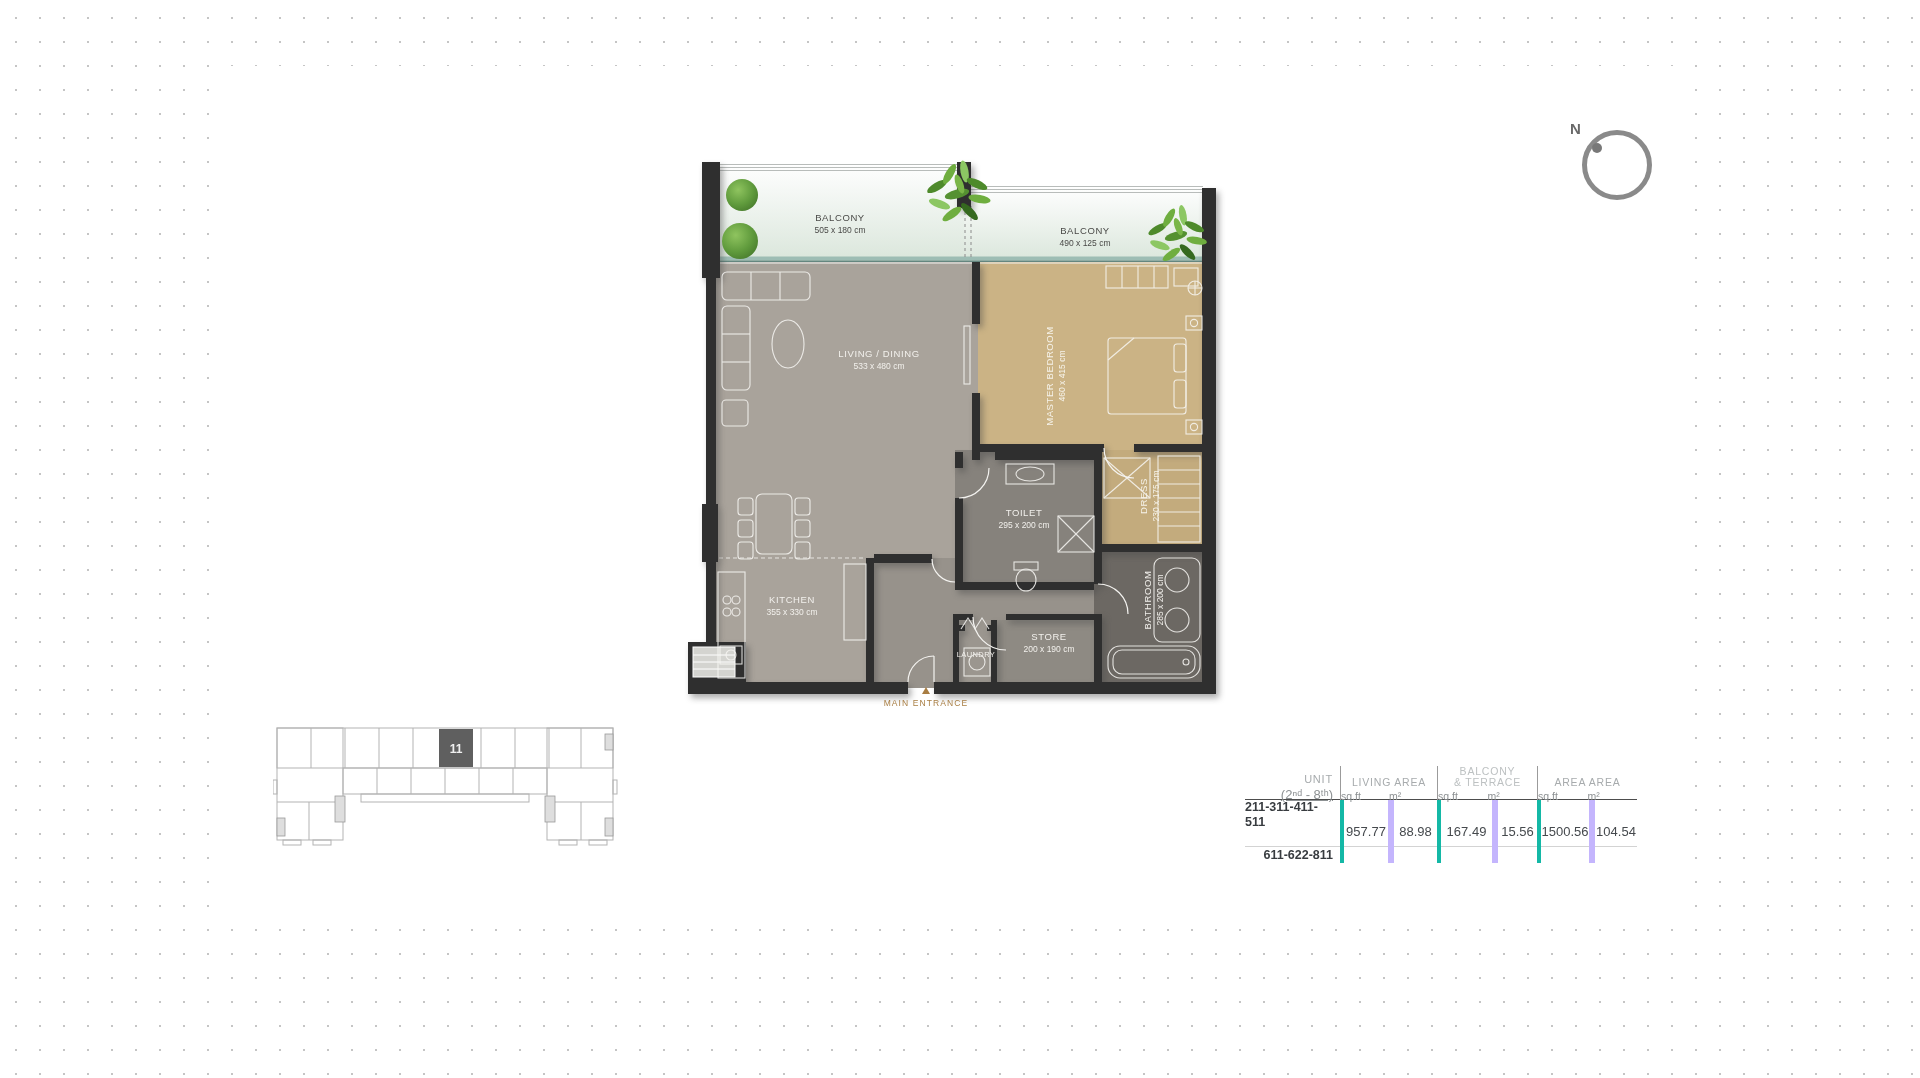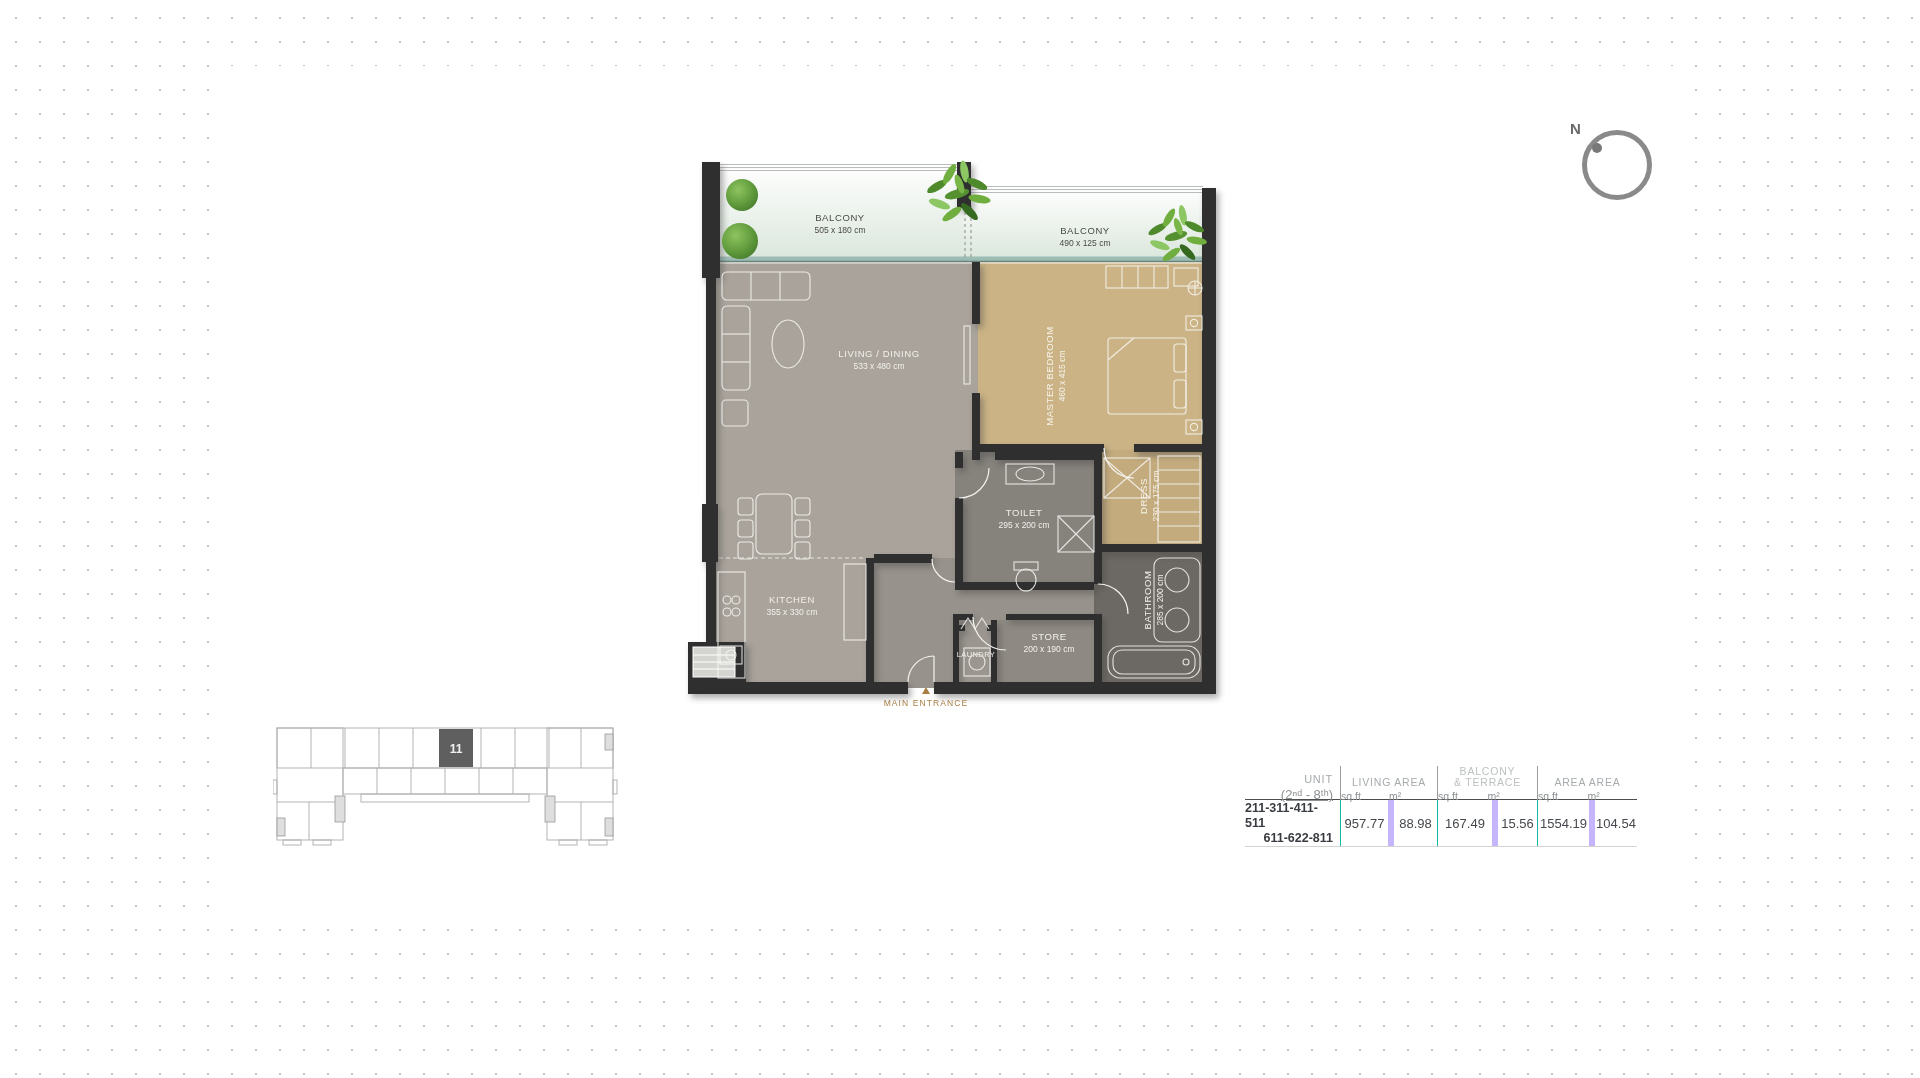--- a/index.html
+++ b/index.html
@@ -26,22 +26,22 @@
   .thead .hcell{display:flex;flex-direction:column;justify-content:flex-end;padding-bottom:3px;}
   .thead .hcell.grp{align-items:stretch;border-left:1px solid #9b9b9b;}
   .group-label{font-size:10.5px;letter-spacing:.8px;color:#a7abad;text-align:center;line-height:11px;}
   .group-label.light{color:#bdc1c2;}
   .subrow{display:flex;margin-top:2px;}
   .subrow span{flex:1;text-align:left;font-size:10.5px;color:#8d9193;}
   .unit-h{text-align:right;padding-right:7px;font-size:11px;letter-spacing:.8px;color:#a7abad;}
   .unit-sub{text-align:right;padding-right:7px;font-size:13px;color:#8d9193;margin-top:2px;text-decoration:underline;}
   .tbody{display:grid;grid-template-columns:95px 48px 49px 55px 45px 52px 48px;height:46px;border-bottom:1px solid #d3d3d3;}
   .tbody .cell{display:flex;align-items:center;justify-content:center;font-size:13px;color:#45494d;}
-  .tbody .unit-cell{flex-direction:column;align-items:flex-end;justify-content:center;padding-right:7px;font-weight:bold;font-size:12.5px;color:#383c40;line-height:15px;}
-  .bl{border-left:1px solid #14b8a6;}
+  .tbody .unit-cell{flex-direction:column;align-items:flex-end;justify-content:center;padding-right:7px;font-weight:bold;font-size:12.5px;color:#383c40;line-height:15px;gap:18px;}
+  .bl{border-left:4px solid #14b8a6;}
   .bl-light{border-left:6px solid #c4b5fd;}
   svg text{font-family:"Liberation Sans",sans-serif;}
 </style>
 </head>
 <body>
 
 <div class="panel"></div>
 
 <div class="compass">
   <span class="n">N</span>
@@ -338,16 +338,16 @@
   </div>
   <div class="tbody">
     <div class="cell unit-cell">
       <span>211-311-411-511</span>
       <span>611-622-811</span>
     </div>
     <div class="cell bl">957.77</div>
     <div class="cell bl-light">88.98</div>
     <div class="cell bl">167.49</div>
     <div class="cell bl-light">15.56</div>
-    <div class="cell bl">1554.19</div>
+    <div class="cell bl">1500.56</div>
     <div class="cell bl-light">104.54</div>
   </div>
 </div>
 
 </body></html>

